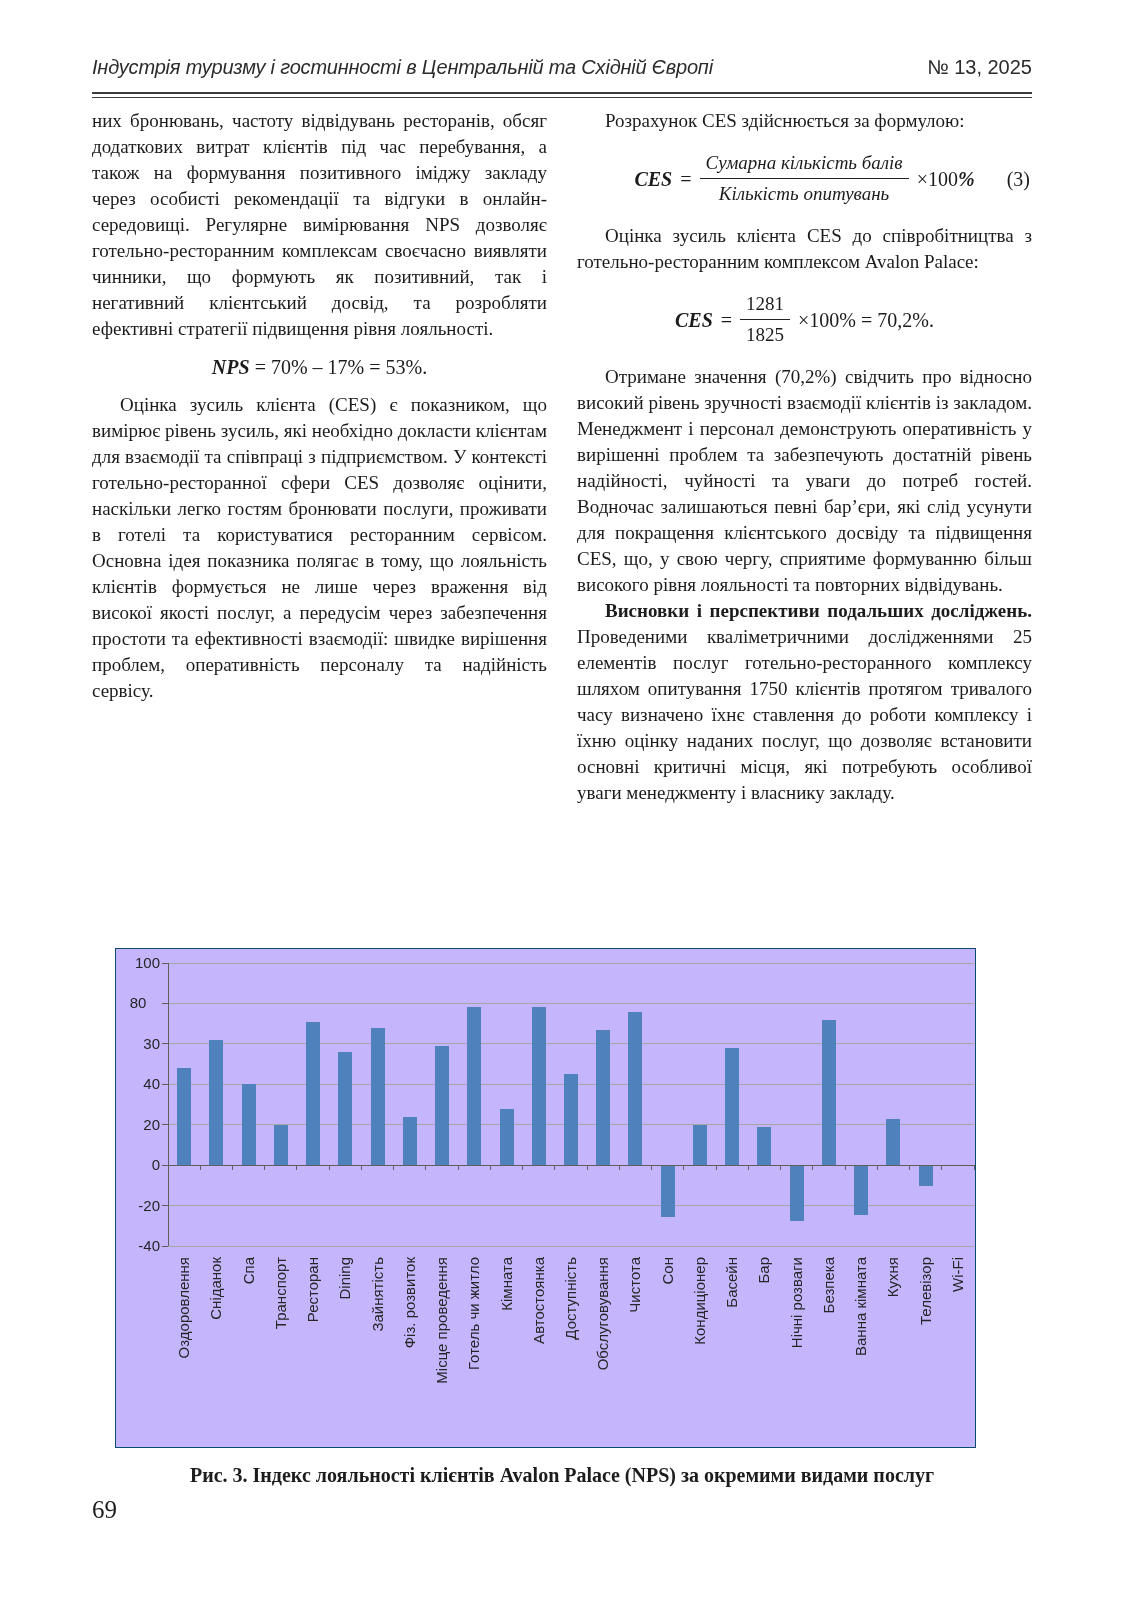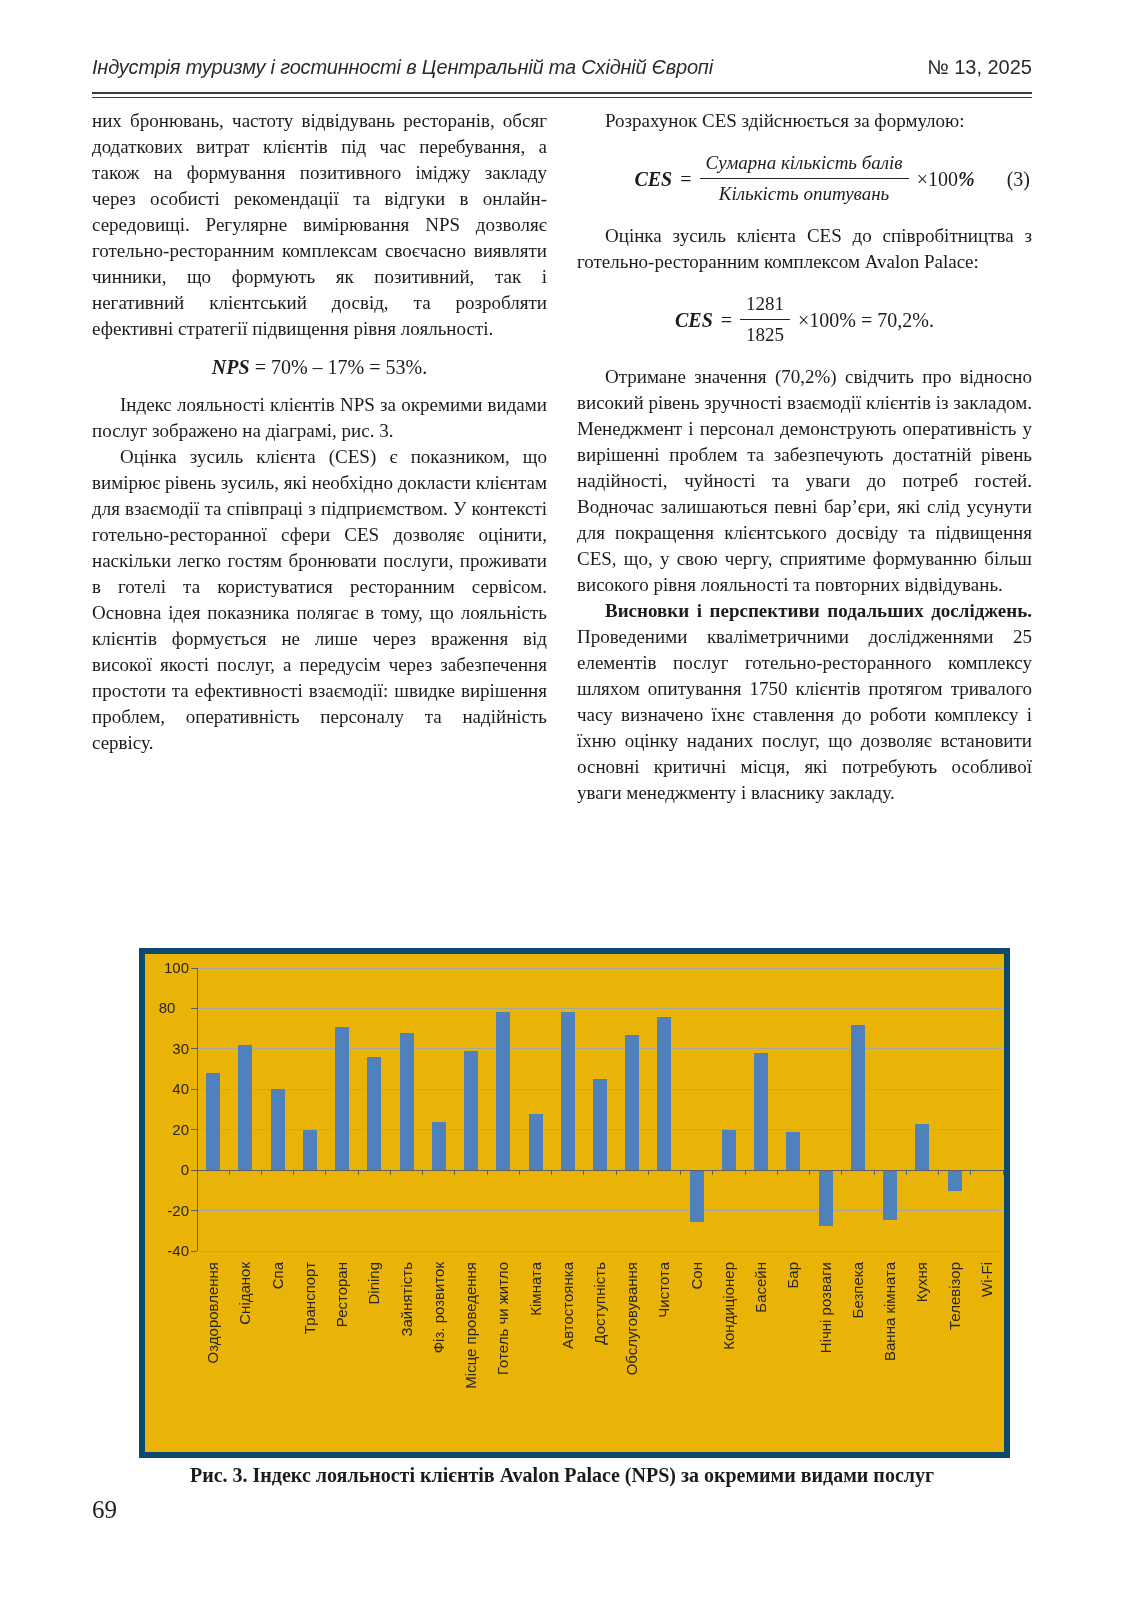--- a/index.html
+++ b/index.html
@@ -24,21 +24,21 @@
   .formula-line{text-align:center;margin:12px 0;font-size:20px;text-indent:0;}
   .var{font-weight:bold;font-style:italic;}
   .eq-row{position:relative;display:flex;align-items:center;justify-content:center;gap:8px;margin:16px 0;font-size:20px;text-indent:0;}
   .frac{display:inline-flex;flex-direction:column;align-items:center;font-size:19px;}
   .frac .num{border-bottom:1.5px solid #222;padding:0 6px 2px;}
   .frac .den{padding:2px 6px 0;}
   .frac .it{font-style:italic;}
   .mult b{font-style:italic;}
   .eq-no{position:absolute;right:2px;top:50%;transform:translateY(-50%);}
   
-  .figure{position:absolute;left:139px;top:948px;width:859px;height:498px;border:6px solid #0c4a6e;background:#eab308;}
+  .figure{position:absolute;left:115px;top:948px;width:859px;height:498px;border:1px solid #0c4a6e;background:#c4b5fd;}
   .chart-canvas{position:absolute;inset:0;font-family:"Liberation Sans", sans-serif;color:#262626;}
   .gridline{position:absolute;height:1px;background:#a6a6a6;}
   .axis-line{position:absolute;background:#5f5f5f;}
   .tick{position:absolute;background:#5f5f5f;}
   .ytick-label{position:absolute;left:0;width:44px;text-align:right;font-size:15px;line-height:18px;}
   .bar{position:absolute;background:#4f81bd;}
   .cat-label{position:absolute;writing-mode:vertical-rl;transform:rotate(180deg);white-space:nowrap;font-size:15px;line-height:19px;}
   
   .caption{position:absolute;left:92px;top:1464px;width:940px;text-align:center;font-weight:bold;font-size:20px;}
   .footer{position:absolute;left:92px;top:1496px;width:940px;display:flex;justify-content:space-between;align-items:baseline;}
@@ -53,21 +53,20 @@
   <div class="header">
     <span class="journal-title">Індустрія туризму і гостинності в Центральній та Східній Європі</span>
     <span class="issue-no">№ 13, 2025</span>
   </div>
   <div class="header-rule"></div>
 
   <div class="columns">
     <div class="col">
       <p>них бронювань, частоту відвідувань ресторанів, обсяг додаткових витрат клієнтів під час перебування, а також на формування позитивного іміджу закладу через особисті рекомендації та відгуки в онлайн-середовищі. Регулярне вимірювання NPS дозволяє готельно-ресторанним комплексам своєчасно виявляти чинники, що формують як позитивний, так і негативний клієнтський досвід, та розробляти ефективні стратегії підвищення рівня лояльності.</p>
       <div class="formula-line"><span class="var">NPS</span><span> = 70% – 17% = 53%.</span></div>
-      <p class="ind">Індекс лояльності клієнтів NPS за окремими видами послуг зображено на діаграмі, рис. 3.</p>
       <p class="ind">Оцінка зусиль клієнта (CES) є показником, що вимірює рівень зусиль, які необхідно докласти клієнтам для взаємодії та співпраці з підприємством. У контексті готельно-ресторанної сфери CES дозволяє оцінити, наскільки легко гостям бронювати послуги, проживати в готелі та користуватися ресторанним сервісом. Основна ідея показника полягає в тому, що лояльність клієнтів формується не лише через враження від високої якості послуг, а передусім через забезпечення простоти та ефективності взаємодії: швидке вирішення проблем, оперативність персоналу та надійність сервісу.</p>
     </div>
 
     <div class="col">
       <p class="ind">Розрахунок CES здійснюється за формулою:</p>
       <div class="eq-row">
         <span class="var">CES</span>
         <span>=</span>
         <span class="frac">
           <span class="num it">Сумарна кількість балів</span>

